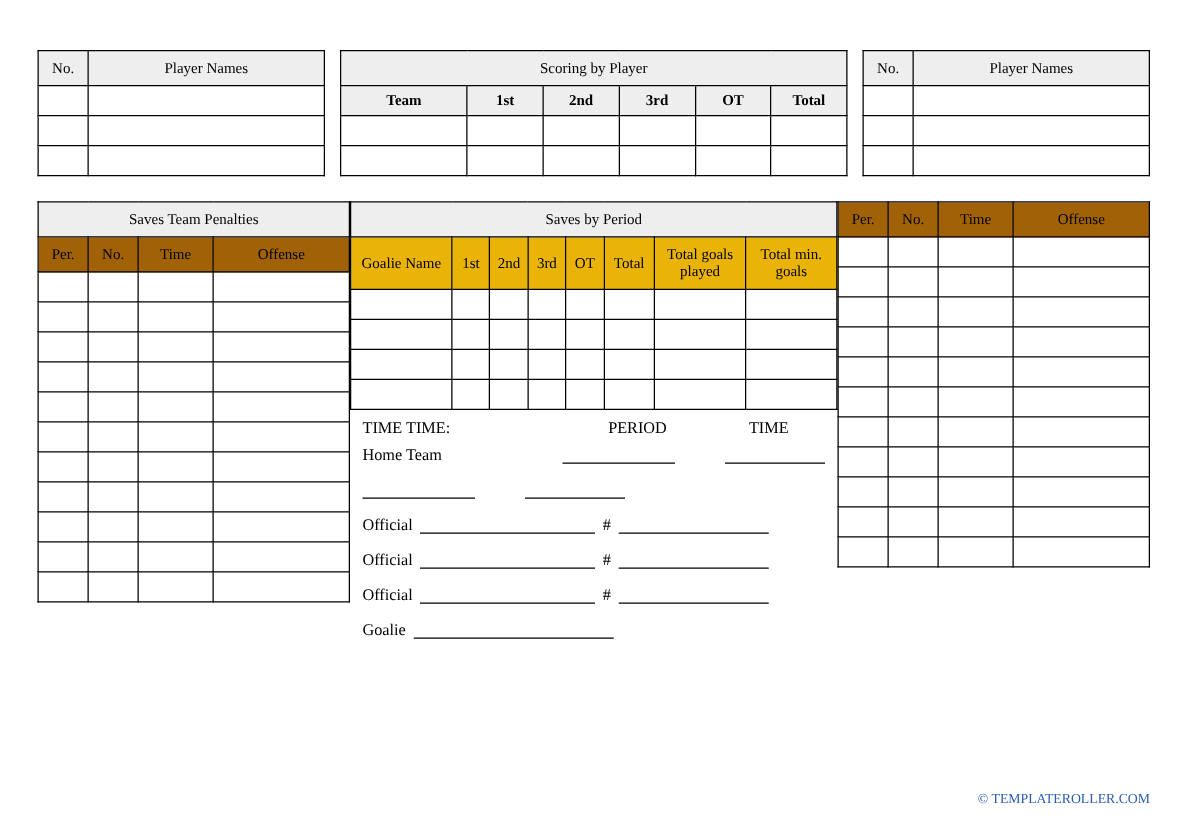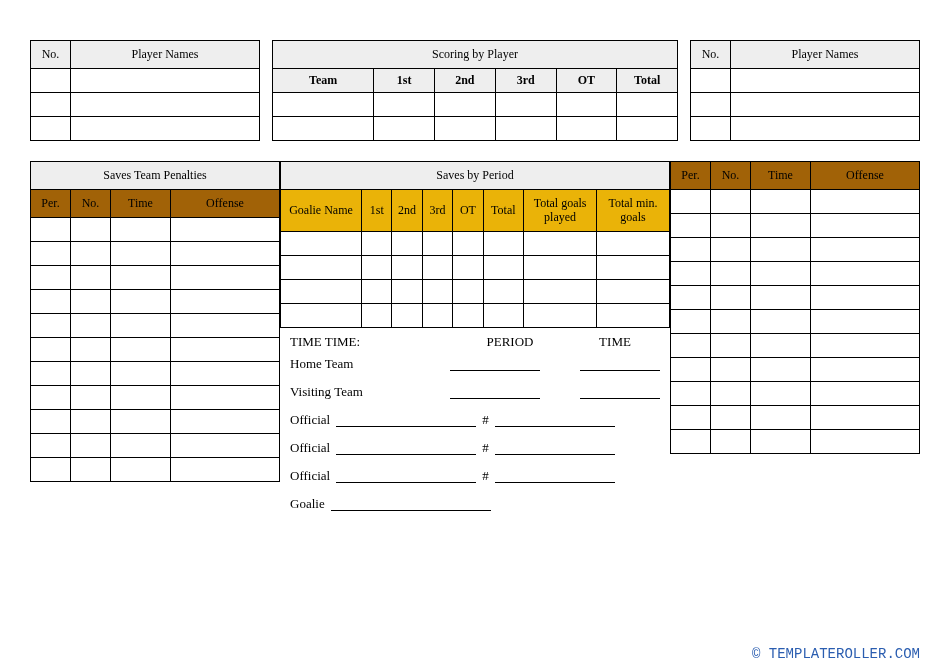--- a/index.html
+++ b/index.html
@@ -43,21 +43,21 @@
 .mid .tm{width:72px}
 
 .timeouts{border:0;padding:6px 10px 0 10px;font-size:13px}
 .timeouts .hdr{display:flex;margin-bottom:6px}
 .timeouts .hdr span:nth-child(1){width:160px}
 .timeouts .hdr span:nth-child(2){width:120px;text-align:center}
 .timeouts .hdr span:nth-child(3){width:90px;text-align:center}
 .timeouts .line{display:flex;align-items:flex-start;margin-bottom:8px;height:20px}
 .timeouts .lbl{}
 .timeouts .ul{border-bottom:1px solid #000;height:14px;display:inline-block}
-.footer{position:absolute;right:30px;bottom:10px;font-family:Liberation Mono, monospace;font-size:14px;color:#2a5db0}
+.footer{position:absolute;right:30px;bottom:27px;font-family:Liberation Serif, serif;font-size:11px;color:#2a5db0}
 </style>
 </head>
 <body>
 
 <div class="page">
 
   <div class="top-row">
 
     <div class="players-left">
       <table>
@@ -287,21 +287,20 @@
           <span>TIME TIME:</span>
           <span>PERIOD</span>
           <span>TIME</span>
         </div>
         <div class="line">
           <span class="lbl" style="width:160px">Home Team</span>
           <span class="ul" style="width:90px;margin-right:40px"></span>
           <span class="ul" style="width:80px"></span>
         </div>
         <div class="line">
-          <span class="lbl" style="width:160px">Visiting Team</span>
           <span class="ul" style="width:90px;margin-right:40px"></span>
           <span class="ul" style="width:80px"></span>
         </div>
         <div class="line">
           <span class="lbl">Official</span>
           <span class="ul" style="width:140px;margin:0 6px"></span>
           <span>#</span>
           <span class="ul" style="width:120px;margin-left:6px"></span>
         </div>
         <div class="line">

